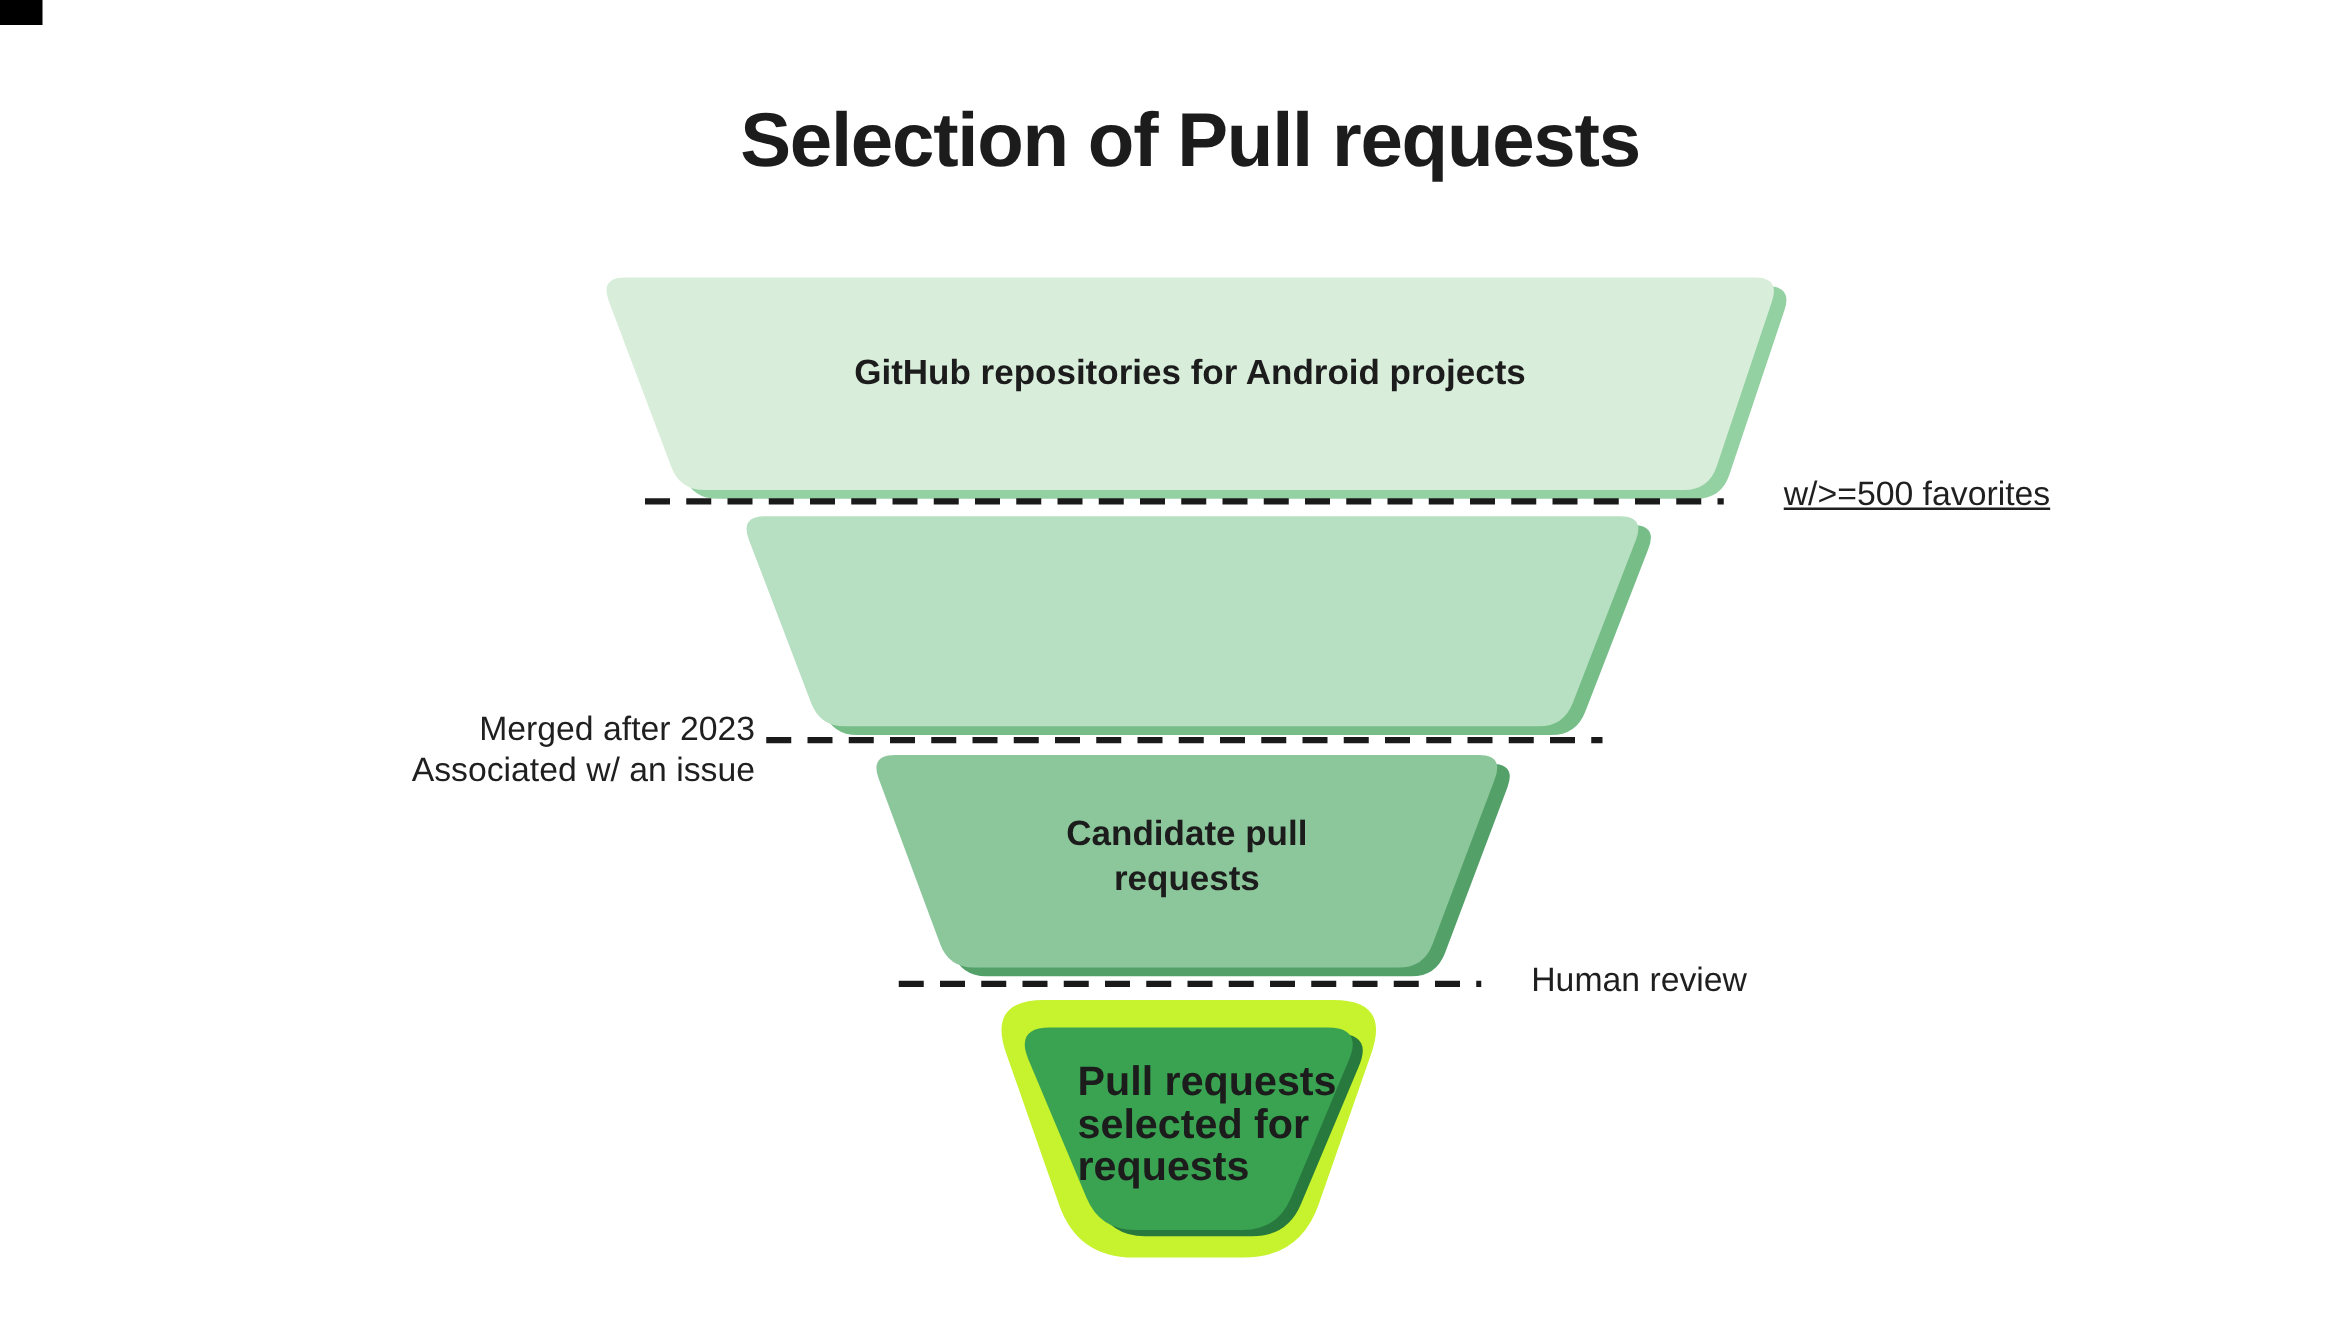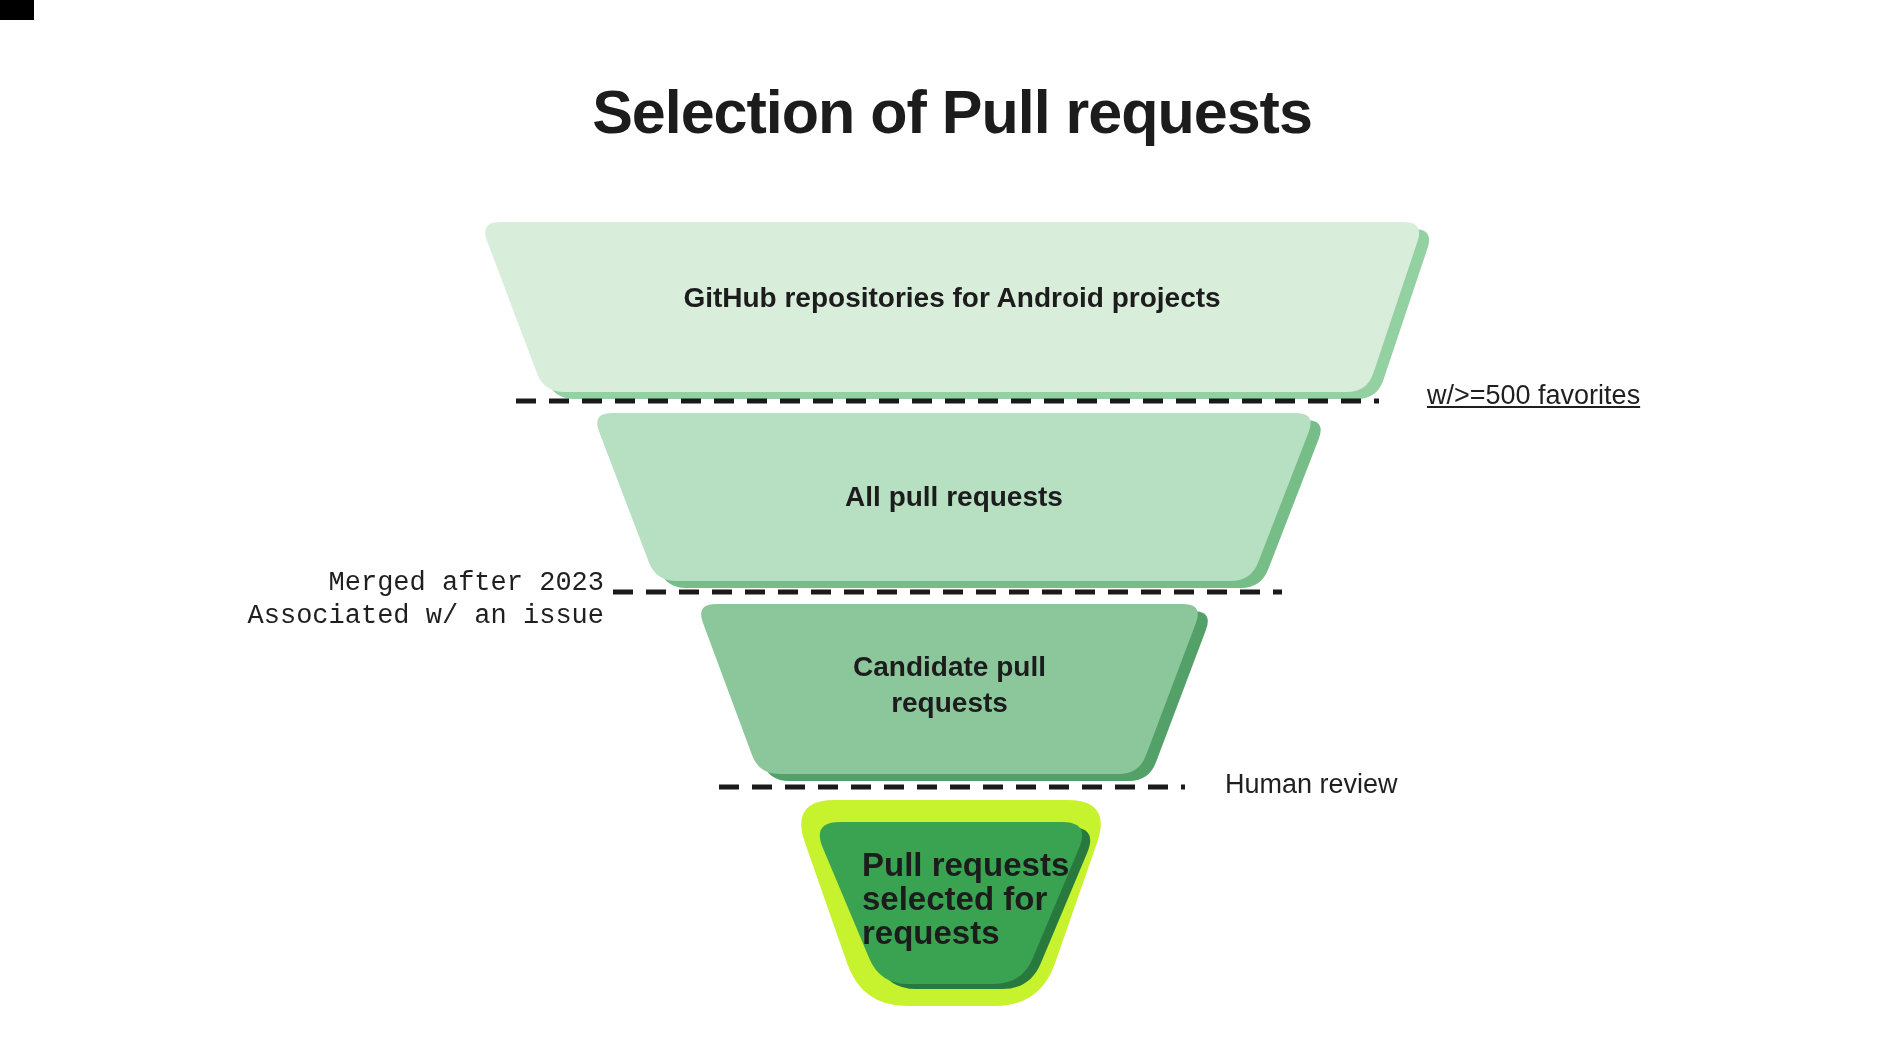--- a/index.html
+++ b/index.html
@@ -66,21 +66,21 @@
     justify-content: flex-start;
   }
   .filter-label {
     position: absolute;
     font-size: 27px;
     font-weight: normal;
     color: #1f1f1f;
     line-height: 33px;
   }
   .filter-label.f1 { left: 1427px; top: 379px; text-decoration: underline; }
-  .filter-label.f2 { left: 204px; top: 567px; width: 400px; text-align: right; font-family: Liberation Mono, monospace; }
+  .filter-label.f2 { left: 204px; top: 567px; width: 400px; text-align: right; }
   .filter-label.f3 { left: 1225px; top: 768px; }
 </style>
 </head>
 <body>
 
 <div class="canvas">
 
   <div class="corner-artifact"></div>
 
   <div class="page-title">Selection of Pull requests</div>
@@ -104,23 +104,20 @@
 
     <path d="M 835 800 L 1067 800 Q 1112 800 1097.1 842.5 L 1054.9 963.5 Q 1040 1006 995 1006 L 907 1006 Q 862 1006 847.2 963.5 L 804.9 842.5 Q 790 800 835 800 Z" fill="#c6f22e"></path>
     <path transform="translate(8,5)" d="M 840 822 L 1062 822 Q 1090 822 1079.2 847.8 L 1032.8 958.2 Q 1022 984 994 984 L 908 984 Q 880 984 869.2 958.2 L 822.8 847.8 Q 812 822 840 822 Z" fill="#28793e"></path>
     <path d="M 840 822 L 1062 822 Q 1090 822 1079.2 847.8 L 1032.8 958.2 Q 1022 984 994 984 L 908 984 Q 880 984 869.2 958.2 L 822.8 847.8 Q 812 822 840 822 Z" fill="#3aa352"></path>
   </svg>
 
   <div class="stage-label s1">
     <div>GitHub repositories for Android projects</div>
   </div>
 
-  <div class="stage-label s2">
-    <div>All pull requests</div>
-  </div>
 
   <div class="stage-label s3">
     <div>Candidate pull</div>
     <div>requests</div>
   </div>
 
   <div class="stage-label s4">
     <div>Pull requests</div>
     <div>selected for</div>
     <div>requests</div>

